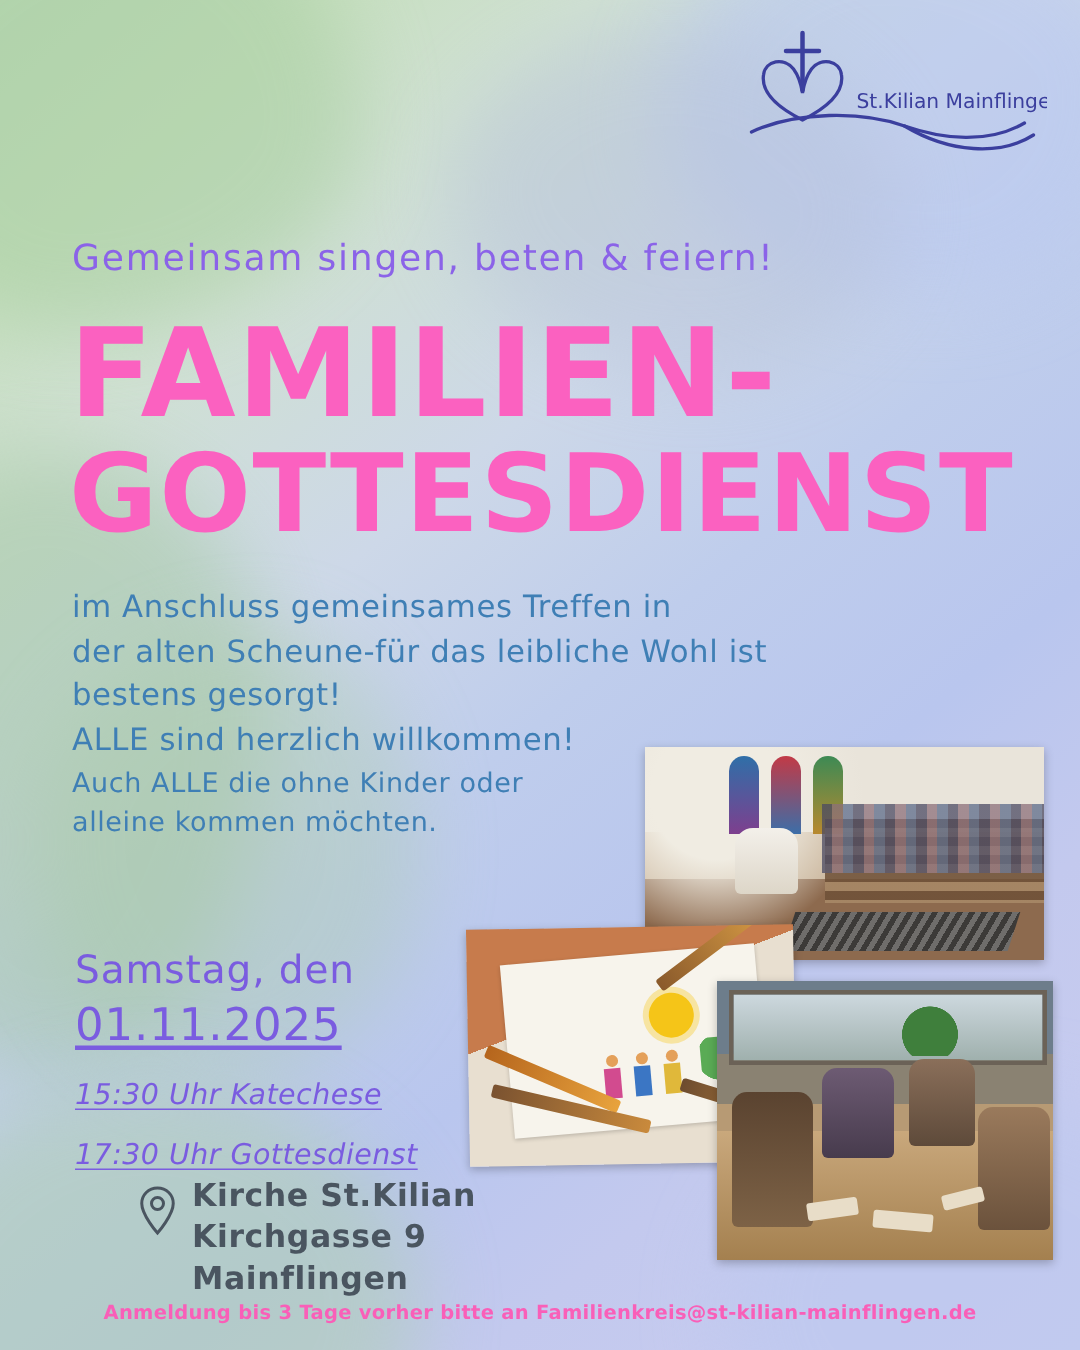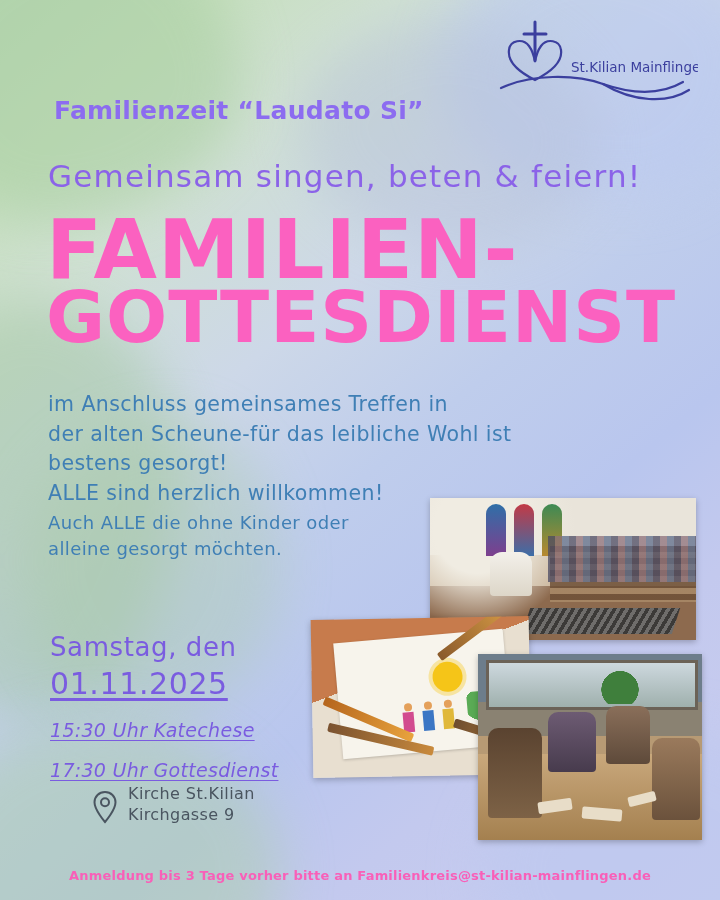--- a/index.html
+++ b/index.html
@@ -91,40 +91,40 @@
     font-weight: bold;
     font-size: 25px;
     color: #8c6cf0;
     letter-spacing: .3px;
   }
   .subkicker {
     position: absolute;
     left: 48px;
     top: 158px;
     font-family: "DejaVu Sans", sans-serif;
-    font-size: 31px;
+    font-size: 24px;
     color: #8b63e8;
     letter-spacing: 1.2px;
   }
 
   .title1, .title2 {
     position: absolute;
     left: 46px;
     font-family: "DejaVu Sans", sans-serif;
     font-weight: bold;
     color: #fb61c0;
     letter-spacing: 1px;
     line-height: .92;
   }
   .title1 {
     top: 212px;
     font-size: 82px;
   }
   .title2 {
-    top: 284px;
+    top: 296px;
     font-size: 72px;
   }
 
   .body-text {
     position: absolute;
     left: 48px;
     top: 390px;
     width: 600px;
     font-family: "DejaVu Sans", sans-serif;
     font-size: 20.5px;
@@ -165,24 +165,25 @@
     text-decoration: underline;
     text-underline-offset: 3px;
     font-style: italic;
   }
 
   .address {
     position: absolute;
     left: 128px;
     top: 784px;
     font-family: "DejaVu Sans", sans-serif;
-    font-size: 16px;
+    font-size: 21px;
     line-height: 1.3;
     color: #4a5560;
     letter-spacing: .4px;
+    font-weight: bold;
   }
   .pin {
     position: absolute;
     left: 92px;
     top: 790px;
     width: 26px;
     height: 34px;
   }
 
   .footer {
@@ -340,33 +341,32 @@
 
           <path d="M52 64 C40 58 24 48 26 34 C27 24 40 22 46 30 C49 34 51 40 52 46 C53 40 55 34 58 30 C64 22 77 24 78 34 C80 48 64 58 52 64 Z"></path>
 
           <path d="M18 72 C48 58 92 58 120 68 C146 77 176 80 200 66"></path>
           <path d="M120 68 C150 86 184 88 206 74"></path>
         </g>
         <text x="88" y="56" font-family="DejaVu Sans, sans-serif" font-size="13.5" fill="#3b3f9e">St.Kilian  Mainflingen</text>
       </svg>
     </div>
 
-    <div class="kicker">Familienzeit “Laudato Si”</div>
     <div class="subkicker">Gemeinsam  singen,  beten  &amp;  feiern!</div>
 
     <div class="title1">FAMILIEN-</div>
     <div class="title2">GOTTESDIENST</div>
 
     <div class="body-text">
       <div>im Anschluss gemeinsames Treffen in</div>
       <div>der alten Scheune-für das leibliche Wohl ist</div>
       <div>bestens gesorgt!</div>
       <div>ALLE sind herzlich willkommen!</div>
       <span class="small">Auch ALLE die ohne Kinder oder</span>
-      <span class="small">alleine gesorgt möchten.</span>
+      <span class="small">alleine kommen möchten.</span>
     </div>
 
     <div class="photo photo-church">
       <div class="window w1"></div>
         <div class="window w2"></div>
         <div class="window w3"></div>
       <div class="pews"></div>
       <div class="crowd"></div>
       <div class="priest"></div>
       <div class="carpet"></div>
@@ -417,18 +417,19 @@
 
     <div class="pin">
       <svg viewBox="0 0 26 34" width="26" height="34" xmlns="http://www.w3.org/2000/svg">
         <path d="M13 2 C7 2 2.5 6.6 2.5 12.3 C2.5 20 13 32 13 32 C13 32 23.5 20 23.5 12.3 C23.5 6.6 19 2 13 2 Z" fill="none" stroke="#4a5560" stroke-width="2"></path>
         <circle cx="13" cy="12.3" r="4" fill="none" stroke="#4a5560" stroke-width="2"></circle>
       </svg>
     </div>
     <div class="address">
       <div>Kirche  St.Kilian</div>
       <div>Kirchgasse  9</div>
+      <div>Mainflingen</div>
     </div>
 
     <div class="footer">Anmeldung bis 3 Tage vorher bitte an Familienkreis@st-kilian-mainflingen.de</div>
 
   </div>
 </div>
 
 </body></html>

